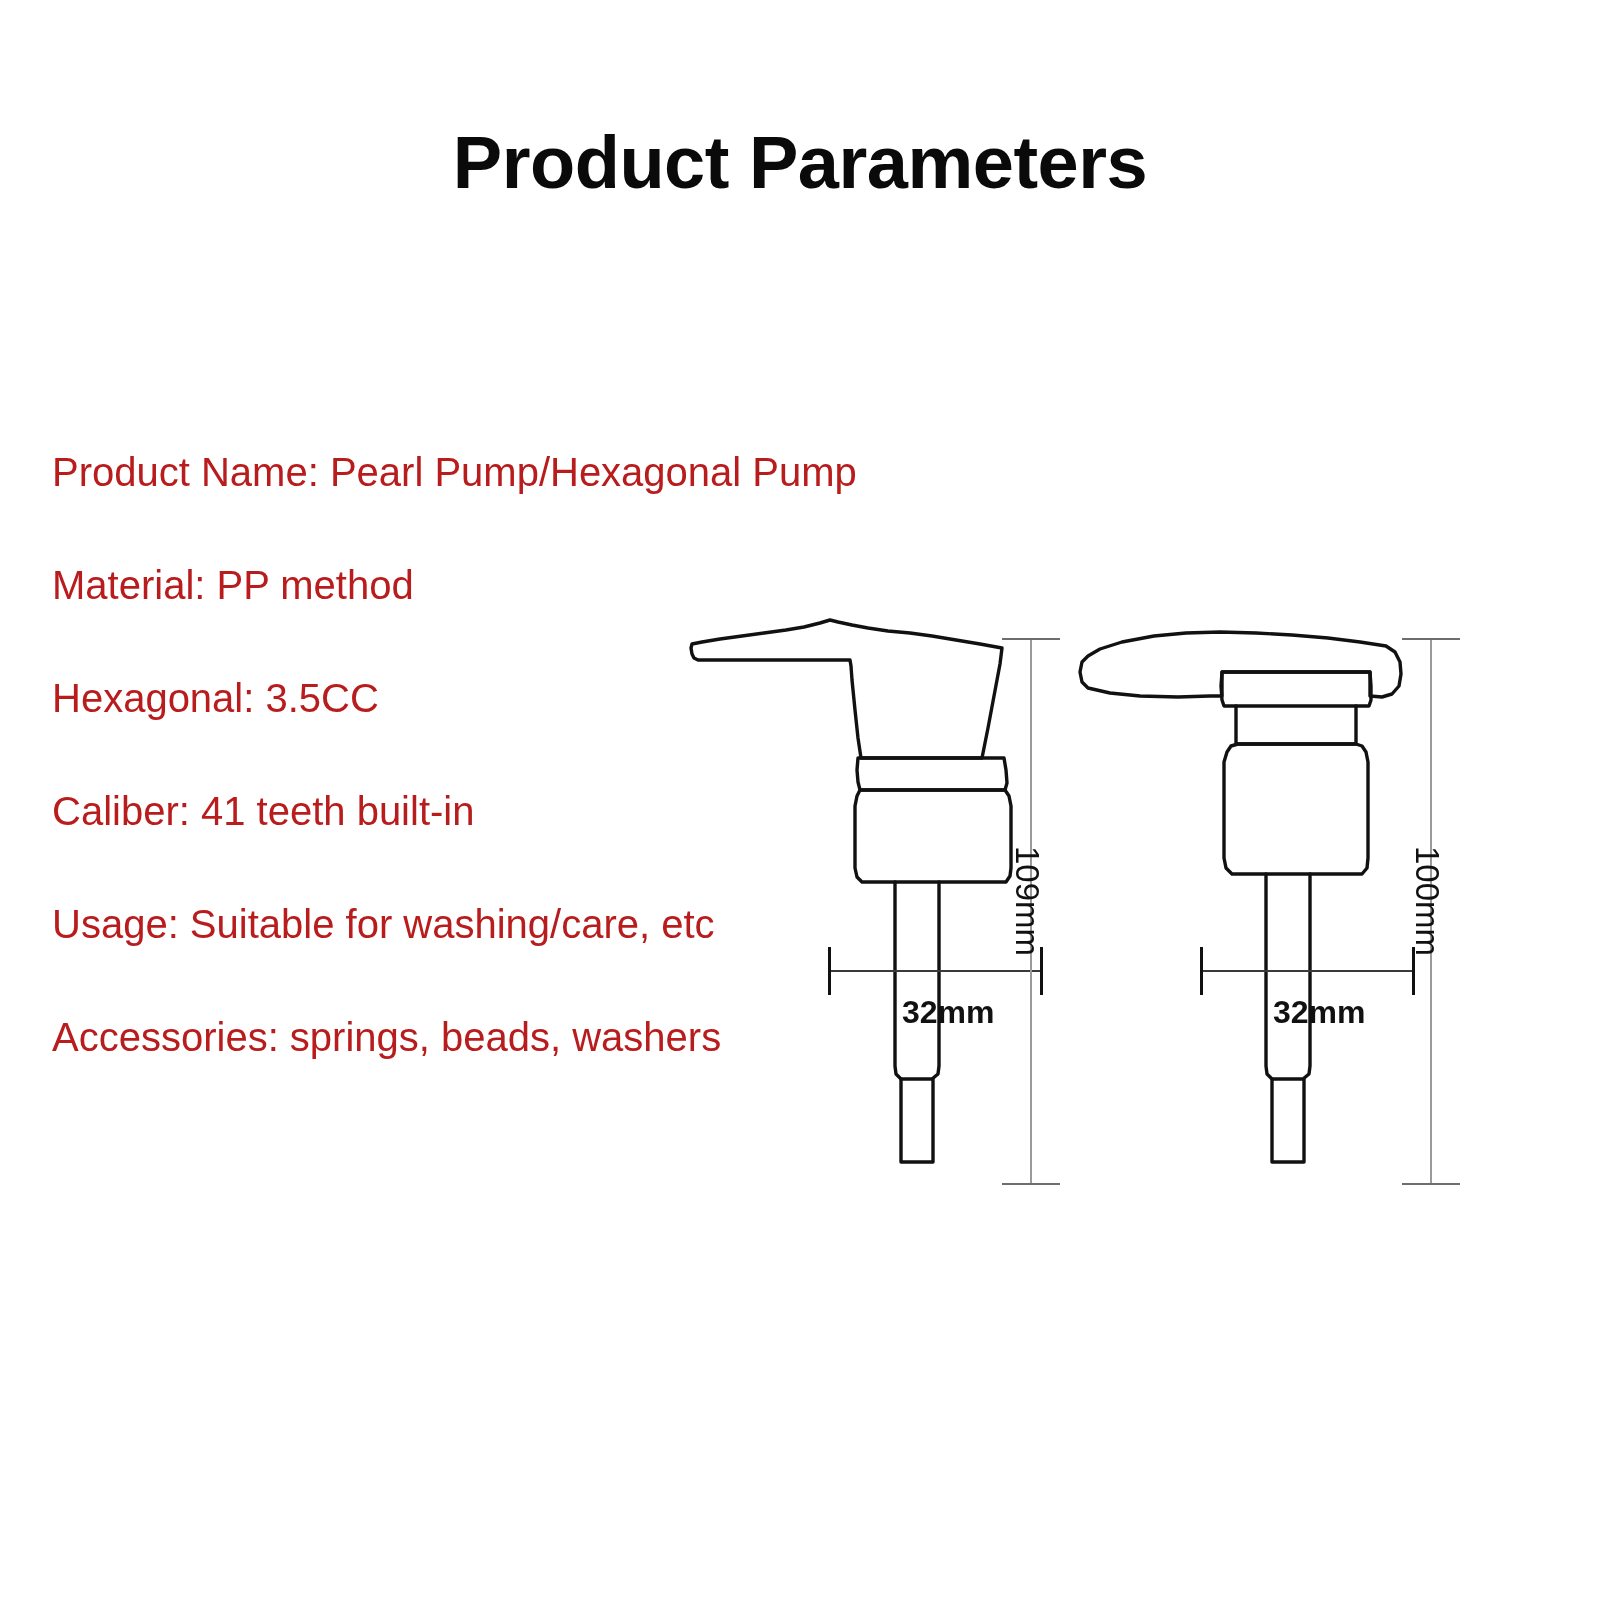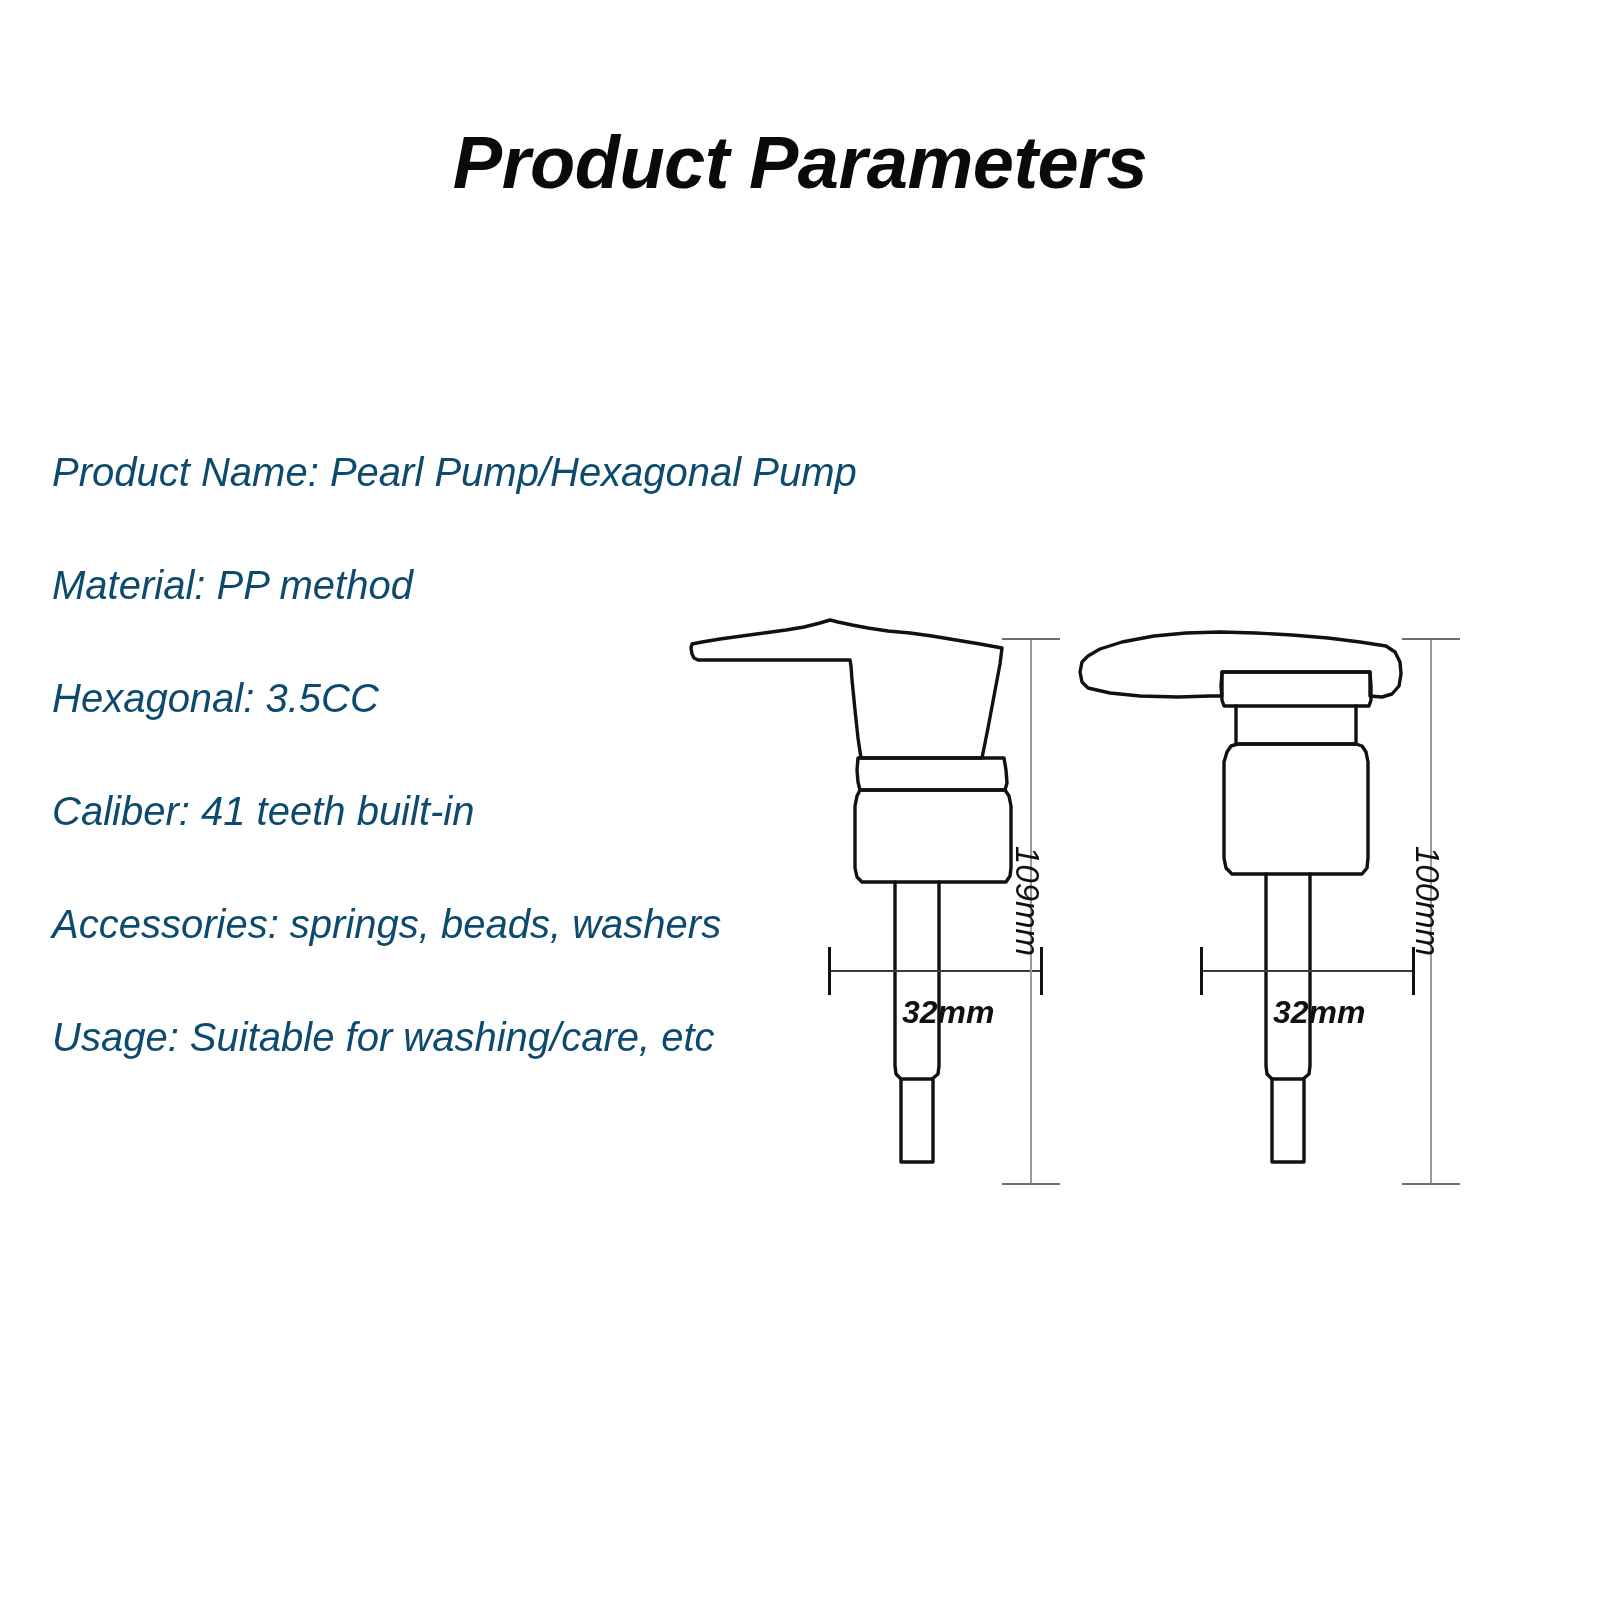--- a/index.html
+++ b/index.html
@@ -10,21 +10,20 @@
   body {
     font-family: "Liberation Sans", sans-serif;
     -webkit-font-smoothing: antialiased;
   }
   #page {
     position: relative;
     width: 1600px;
     height: 1600px;
     background: #ffffff;
     overflow: hidden;
-    font-style: italic;
   }
 
   
   #page-title {
     position: absolute;
     left: 0;
     top: 126px;
     width: 1600px;
     text-align: center;
     font-size: 74px;
@@ -36,21 +35,21 @@
 
   
   #spec-list {
     position: absolute;
     left: 52px;
     top: 452px;
     width: 920px;
   }
   .spec-line {
     font-size: 40px;
-    color: #0c4a6e;
+    color: #b91c1c;
     line-height: 1;
     height: 113px;
     white-space: nowrap;
   }
 
   
   #drawings {
     position: absolute;
     left: 660px;
     top: 600px;
@@ -106,22 +105,22 @@
 
 <div id="page">
 
   <div id="page-title">Product Parameters</div>
 
   <div id="spec-list">
     <div class="spec-line">Product Name: Pearl Pump/Hexagonal Pump</div>
     <div class="spec-line">Material: PP method</div>
     <div class="spec-line">Hexagonal: 3.5CC</div>
     <div class="spec-line">Caliber: 41 teeth built-in</div>
+    <div class="spec-line">Usage: Suitable for washing/care, etc</div>
     <div class="spec-line">Accessories: springs, beads, washers</div>
-    <div class="spec-line">Usage: Suitable for washing/care, etc</div>
   </div>
 
   <div id="drawings">
 
     <div class="pump-fig" id="pump-left-fig">
       <svg width="360" height="600" viewBox="0 0 360 600">
         <g fill="none" stroke="#111111" stroke-width="3.4" stroke-linejoin="round" stroke-linecap="round">
 
           <path d="M12,44 L11,48 L12,54 L14,58 L18,60
                    L170,60 L171,66 L172,80 L175,110 L178,138 L181,158

